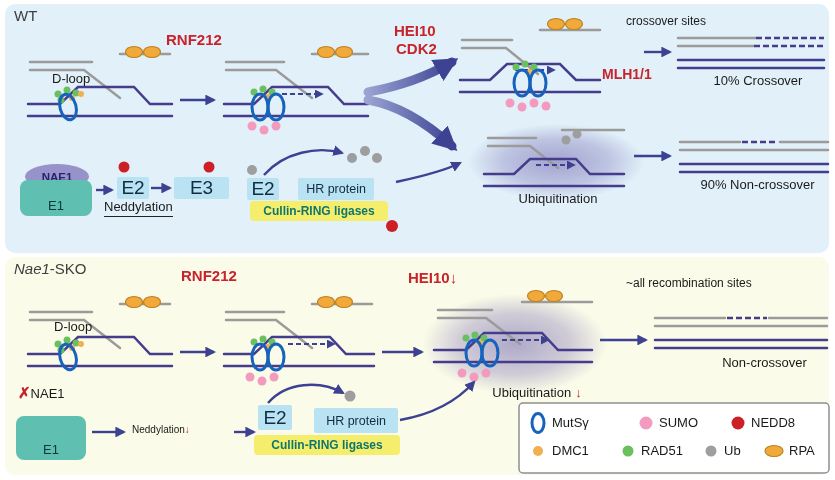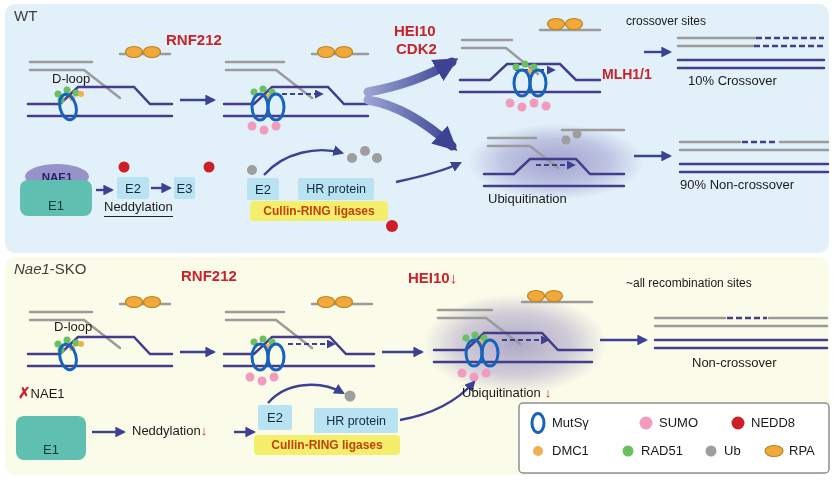--- a/index.html
+++ b/index.html
@@ -3,32 +3,32 @@
 <meta charset="utf-8">
 <style>
   *{margin:0;padding:0;box-sizing:border-box}
   html,body{background:#ffffff}
   body{font-family:"Liberation Sans",sans-serif}
   .canvas{position:relative;width:835px;height:480px;background:#fff;overflow:hidden}
   svg.layer{position:absolute;left:0;top:0}
   .t{position:absolute;white-space:nowrap;color:#1a1a1a;line-height:1.15;font-size:13px}
   .b{font-weight:400}
   .red{color:#c8232b;font-weight:700}
-  .ctr{text-align:left}
+  .ctr{text-align:center}
   .s12{font-size:12px}
   .s125{font-size:13px}
-  .s135{font-size:13px}
+  .s135{font-size:10px}
   .s14{font-size:14px}
   .s15{font-size:15px}
   .gray{color:#3f3f3f}
   .it{font-style:italic}
   .ul{border-bottom:1.6px solid #222;padding-bottom:1px}
   .box{position:absolute;display:flex;align-items:center;justify-content:center;
-       background:#b9e2f3;color:#112c40;font-size:13px;border-radius:2px}
-  .yellow{background:#f5ee6d;border-radius:4px;color:#c2410c;font-weight:700;font-size:12px}
+       background:#b9e2f3;color:#112c40;font-size:19px;border-radius:2px}
+  .yellow{background:#f5ee6d;border-radius:4px;color:#0f766e;font-weight:700;font-size:12px}
   .teal{background:#5fc0b1;border-radius:8px;align-items:flex-end;padding-bottom:3px;
         color:#0d3b33;font-size:13px}
   .oval{position:absolute;display:flex;align-items:center;justify-content:center;
         background:#9793ca;border-radius:50%;color:#23246b;font-size:11.5px;font-weight:700}
   .dna-g{stroke:#9b9b9b;stroke-width:2.5;fill:none;stroke-linecap:round}
   .dna-p{stroke:#453d8c;stroke-width:2.5;fill:none;stroke-linecap:round}
   .dash-p{stroke:#453d8c;stroke-width:2.5;fill:none;stroke-dasharray:6,3}
   .dash-syn{stroke:#3c4192;stroke-width:2;fill:none;stroke-dasharray:5,3}
   .arrow{stroke:#3c4192;stroke-width:2.4;fill:none}
   .ring{stroke:#1663bd;stroke-width:3;fill:none}
@@ -296,21 +296,21 @@
   <div class="t s12" style="left:626px;top:15px">crossover sites</div>
   <div class="t red s14" style="left:602px;top:66px">MLH1/1</div>
   <div class="t b ctr" style="left:688px;top:74px;width:140px">10% Crossover</div>
   <div class="t b ctr" style="left:488px;top:192px;width:140px">Ubiquitination</div>
   <div class="t b ctr" style="left:680px;top:178px;width:155px">90% Non-crossover</div>
   <div class="t b ul" style="left:104px;top:200px">Neddylation</div>
 
   <div class="oval" style="left:25px;top:164px;width:64px;height:25px">NAE1</div>
   <div class="box teal" style="left:20px;top:180px;width:72px;height:36px;z-index:-0">E1</div>
   <div class="box" style="left:117px;top:177px;width:32px;height:22px">E2</div>
-  <div class="box" style="left:174px;top:177px;width:21px;height:22px">E3</div>
+  <div class="box" style="left:174px;top:177px;width:55px;height:22px">E3</div>
   <div class="box" style="left:247px;top:178px;width:32px;height:22px">E2</div>
   <div class="box" style="left:298px;top:178px;width:76px;height:22px;font-size:12.5px">HR protein</div>
   <div class="box yellow" style="left:250px;top:201px;width:138px;height:20px">Cullin-RING ligases</div>
 
   <div class="t b s15 gray" style="left:14px;top:260px"><span class="it">Nae1</span><span>-SKO</span></div>
   <div class="t s125" style="left:54px;top:320px">D-loop</div>
   <div class="t red s15" style="left:181px;top:267px">RNF212</div>
   <div class="t red s15" style="left:408px;top:269px"><span>HEI10</span><span>↓</span></div>
   <div class="t ctr" style="left:462px;top:386px;width:150px"><span class="b">Ubiquitination</span><span class="red" style="margin-left:4px">↓</span></div>
   <div class="t s12" style="left:626px;top:277px">~all recombination sites</div>

